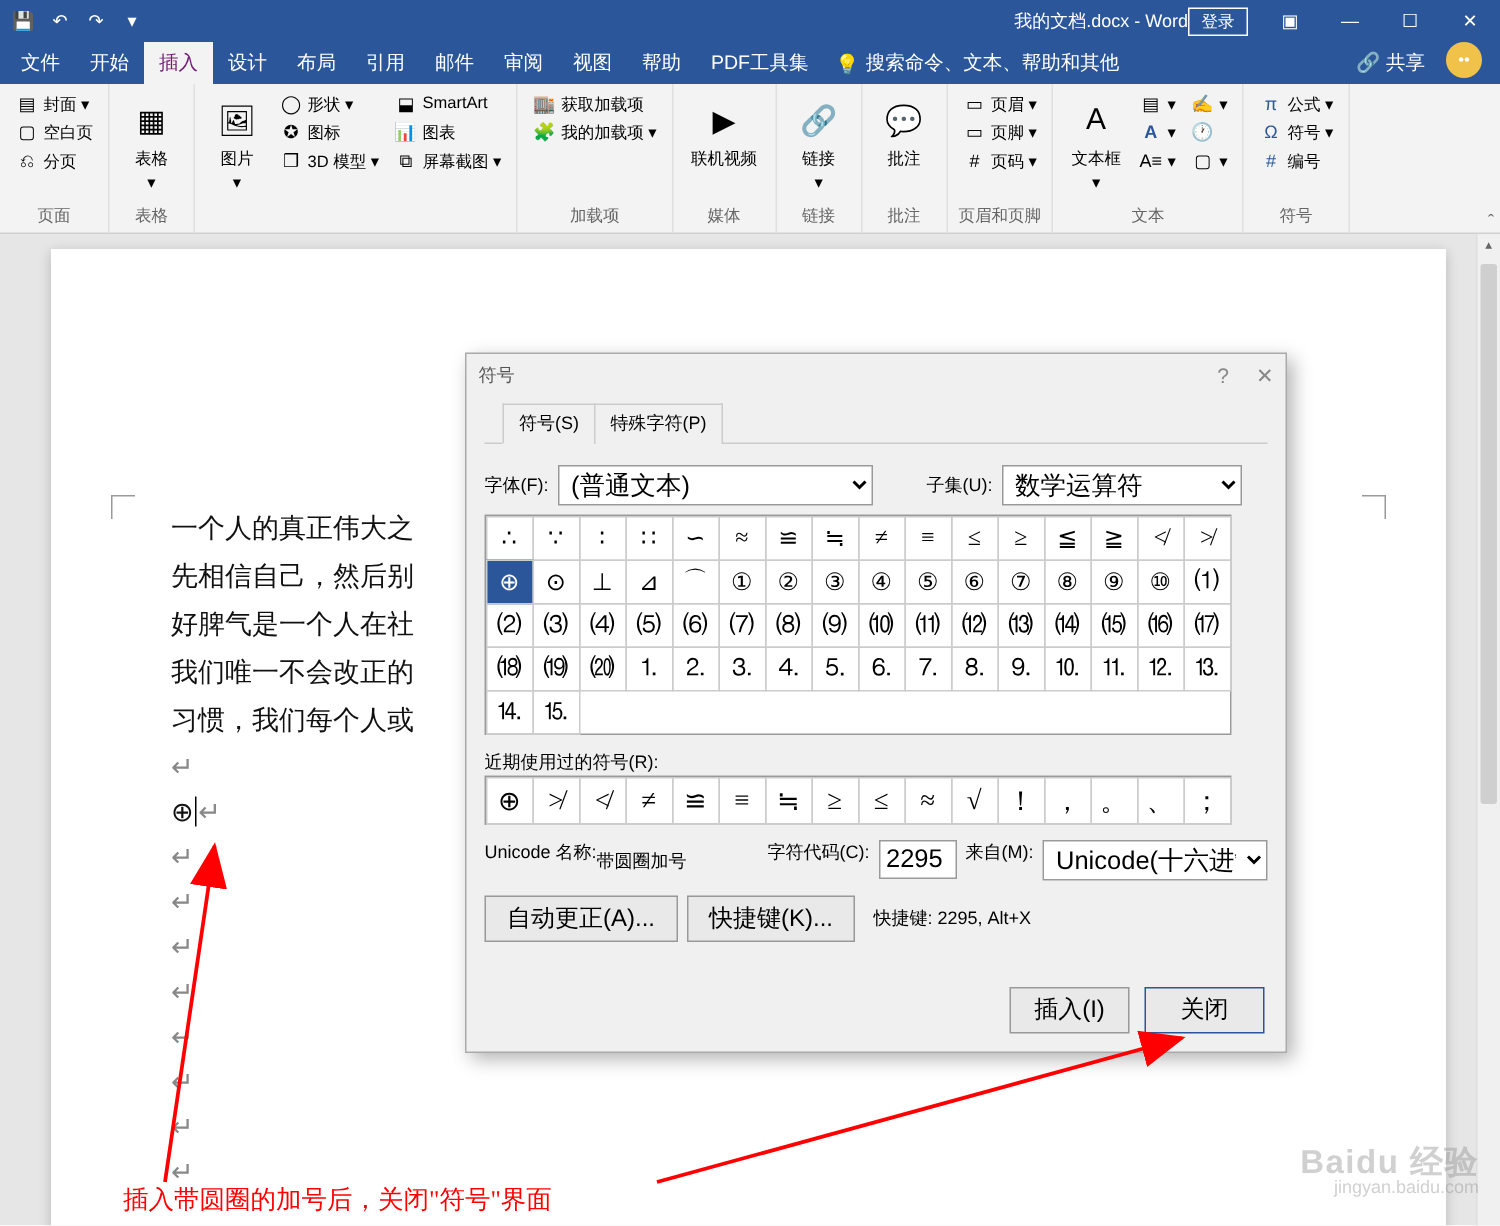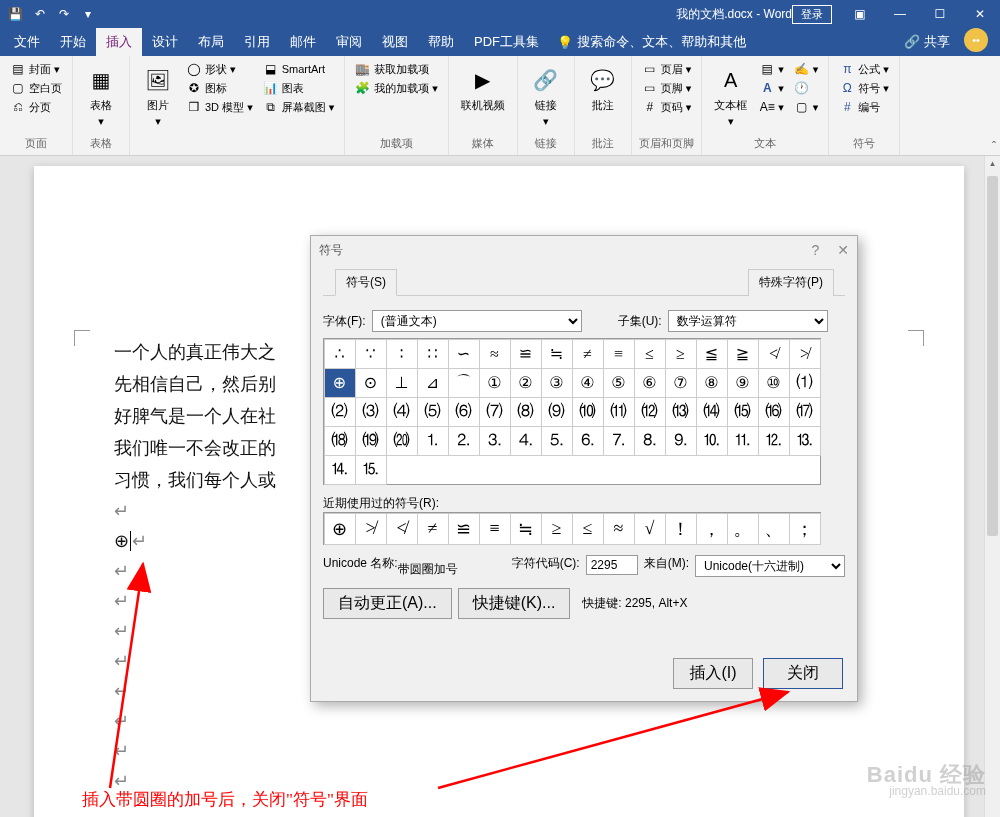--- a/index.html
+++ b/index.html
@@ -39,27 +39,27 @@
 .page .corner-tl { position:absolute; top:164px; left:40px; width:16px; height:16px; border-left:1px solid #999; border-top:1px solid #999; }
 .page .corner-tr { position:absolute; top:164px; right:40px; width:16px; height:16px; border-right:1px solid #999; border-top:1px solid #999; }
 .doctext { font-size: 18px; line-height: 32px; color: #111; font-family: SimSun, serif; }
 .para-marks { font-size: 18px; line-height: 30px; color: #888; font-family: SimSun, serif; }
 .para-marks .sym { color: #111; font-size: 18px; }
 
 
 .dialog { position: absolute; left: 310px; top: 235px; width: 548px; height: 467px; background: #f0f0f0; border: 1px solid #aaa; box-shadow: 4px 4px 12px rgba(0,0,0,0.3); font-size: 12px; }
 .dialog .dtitle { height: 28px; display: flex; align-items: center; padding: 0 8px; color: #555; }
 .dialog .dtitle .dx { margin-left: auto; display:flex; gap:18px; color:#888; font-size:14px; }
-.dialog .dtabs { display: flex; padding: 0 12px; border-bottom: 1px solid #ccc; margin: 4px 12px 0 12px; justify-content: space-between; }
+.dialog .dtabs { display: flex; padding: 0 12px; border-bottom: 1px solid #ccc; margin: 4px 12px 0 12px; }
 .dialog .dtabs .dtab { padding: 4px 10px; border: 1px solid #ccc; border-bottom: none; background: #f0f0f0; margin-right: -1px; cursor: pointer; position:relative; top:1px; }
 .dialog .dtabs .dtab.active { background: #f0f0f0; border-bottom:1px solid #f0f0f0; }
 .dialog .dbody { padding: 8px 12px; }
 .row { display: flex; align-items: center; gap: 6px; margin: 6px 0; }
 .row label { font-size: 12px; }
-.row select, .row input[type=text] { font-size: 12px; padding: 2px 4px; border: 1px solid #999; background:#fff; }
+.row select, .row input[type=text] { font-size: 17px; padding: 2px 4px; border: 1px solid #999; background:#fff; }
 .symgrid { display: grid; grid-template-columns: repeat(16, 1fr); border: 1px solid #999; background: #fff; margin: 4px 0; width:498px; }
 .symgrid .cell { border: 1px solid #ccc; height: 30px; display: flex; align-items: center; justify-content: center; font-size: 16px; font-family: "Times New Roman", serif; cursor: pointer; margin:-0.5px; }
 .symgrid .cell.sel { background: #2b579a; color: #fff; }
 .recent { display: grid; grid-template-columns: repeat(16, 1fr); border: 1px solid #999; background: #fff; width:498px; }
 .recent .cell { border: 1px solid #ccc; height: 32px; display: flex; align-items: center; justify-content: center; font-size: 18px; font-family: "Times New Roman", serif; cursor: pointer; margin:-0.5px; }
 .dialog .dbtn { padding: 4px 14px; border: 1px solid #999; background: #e9e9e9; cursor: pointer; font-size:16px; }
 .dialog .dbtn.primary { border: 1.5px solid #2b579a; }
 .dialog .footer { position:absolute; bottom:12px; right:14px; display:flex; gap:10px; }
 
 

